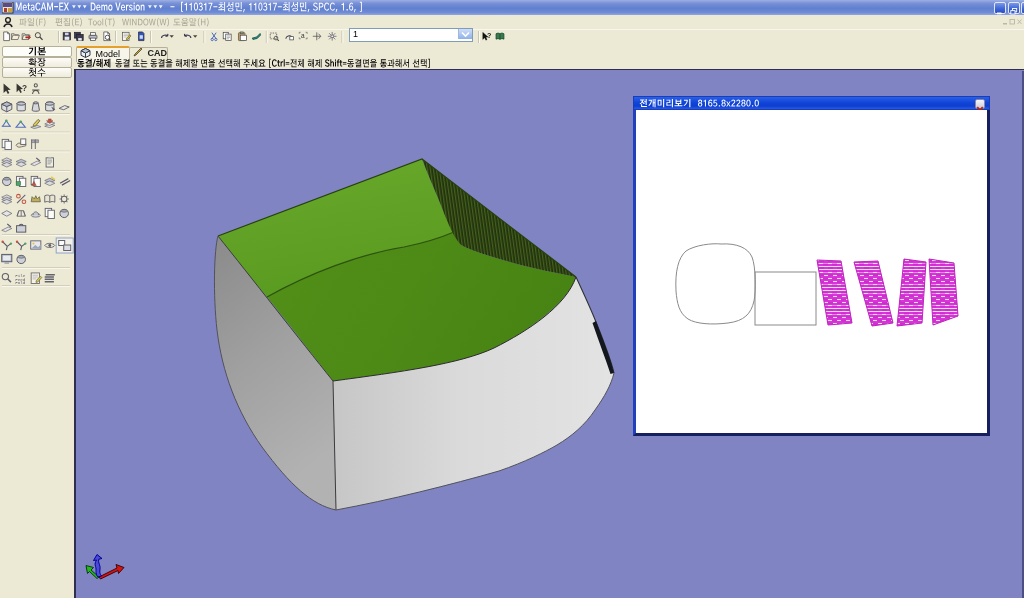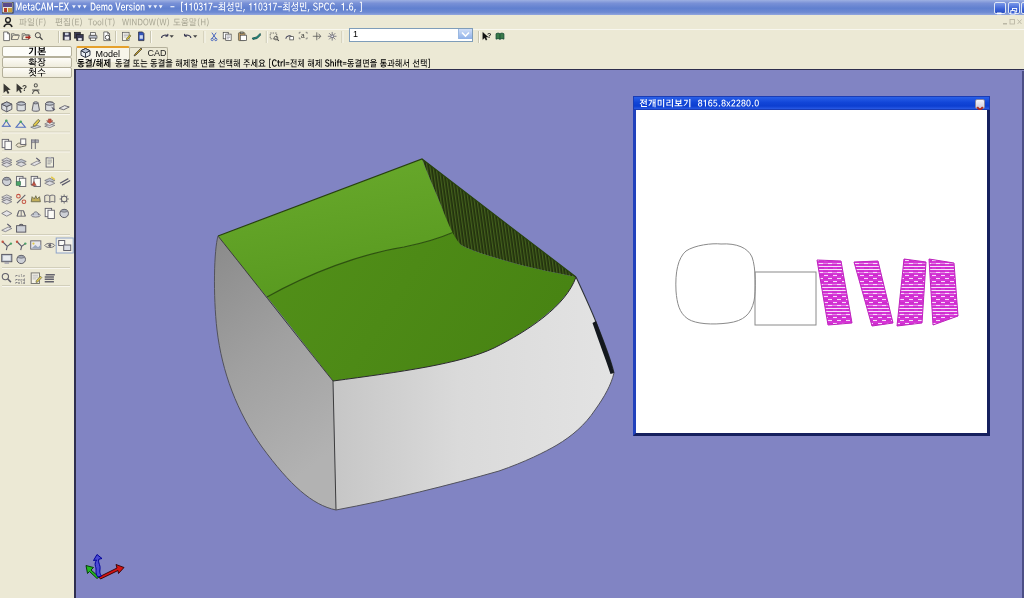--- a/index.html
+++ b/index.html
@@ -19,21 +19,21 @@
   #comboBtn{position:absolute;right:0px;top:0px;width:13px;height:10px;
     background:linear-gradient(#cfdef8,#8eb0e8);border-left:1px solid #9ab8e0;}
   .sideTab{left:2px;width:70px;height:11px;box-sizing:border-box;
     border:1px solid #b4b09a;border-radius:2px;
     background:linear-gradient(#fdfcf8,#efecdc);}
   #tabModel{left:76px;top:46px;width:52px;height:14px;background:#f7f5ea;
     border:1px solid #b4b09a;border-bottom:none;border-top:2px solid #e5a02c;
     border-radius:2px 2px 0 0;font-size:9px;line-height:12px;color:#000;}
   #tabCAD{left:129px;top:47px;width:37px;height:12px;background:#ece9d5;
     border:1px solid #b4b09a;border-bottom:none;border-radius:2px 2px 0 0;
-    font-size:9px;line-height:11px;color:#222;}
+    font-size:9px;line-height:11px;color:#222;font-weight:bold;}
   #canvas{left:76px;top:70px;width:948px;height:528px;background:#8184c3;}
   #canvasTop{left:74px;top:69px;width:950px;height:1px;background:#2e2e4e;}
   #canvasLeft{left:74px;top:69px;width:2px;height:529px;background:#2e2e4e;}
   #canvasRight{left:1022px;top:71px;width:2px;height:527px;background:#4c4f86;}
   #pwin{left:633px;top:96px;width:357px;height:340px;}
   #pwinTitle{position:absolute;left:0;top:0;width:100%;height:14px;
     background:linear-gradient(#2a60e8 0%,#1246d8 45%,#0c3ed0 75%,#2a5ae4 100%);
     border:1px solid #1a3cb4;box-sizing:border-box;}
   #pwinBody{position:absolute;left:0;top:14px;width:357px;height:326px;background:#fff;
     border-left:3px solid #2141bc;border-right:3px solid #16205e;

